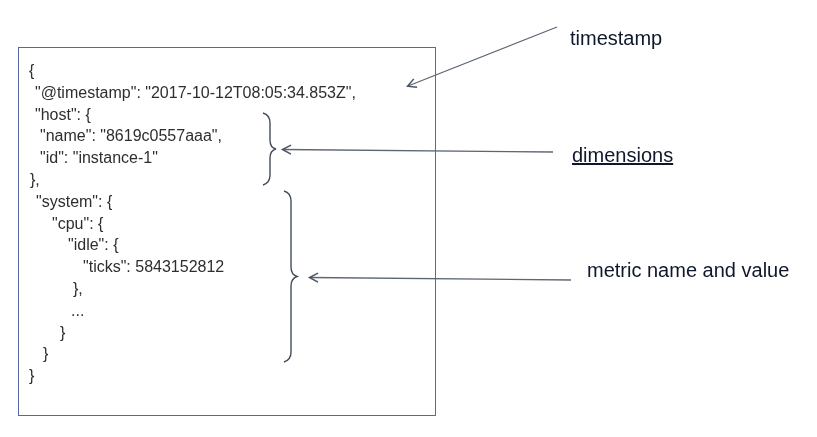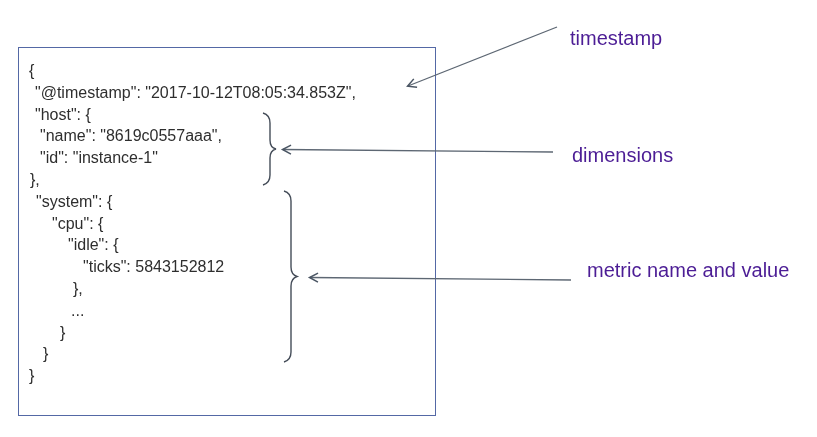--- a/index.html
+++ b/index.html
@@ -32,25 +32,25 @@
     position: absolute;
     left: 0; top: 0;
     width: 817px;
     height: 437px;
     pointer-events: none;
   }
   .anno-label {
     position: absolute;
     font-size: 20px;
     line-height: 24px;
-    color: #4c1d95;
+    color: #0f172a;
     white-space: nowrap;
   }
   .lbl-timestamp { left: 570px; top: 26px; }
-  .lbl-dimensions { left: 572px; top: 143px; }
+  .lbl-dimensions { left: 572px; top: 143px; text-decoration: underline; }
   .lbl-metric { left: 587px; top: 258px; }
 </style>
 </head>
 <body>
 
 <div class="canvas">
 
   <div class="doc-box">
     <div class="code-line" style="padding-left:10px">{</div>
     <div class="code-line" style="padding-left:16px">"@timestamp": "2017-10-12T08:05:34.853Z",</div>

